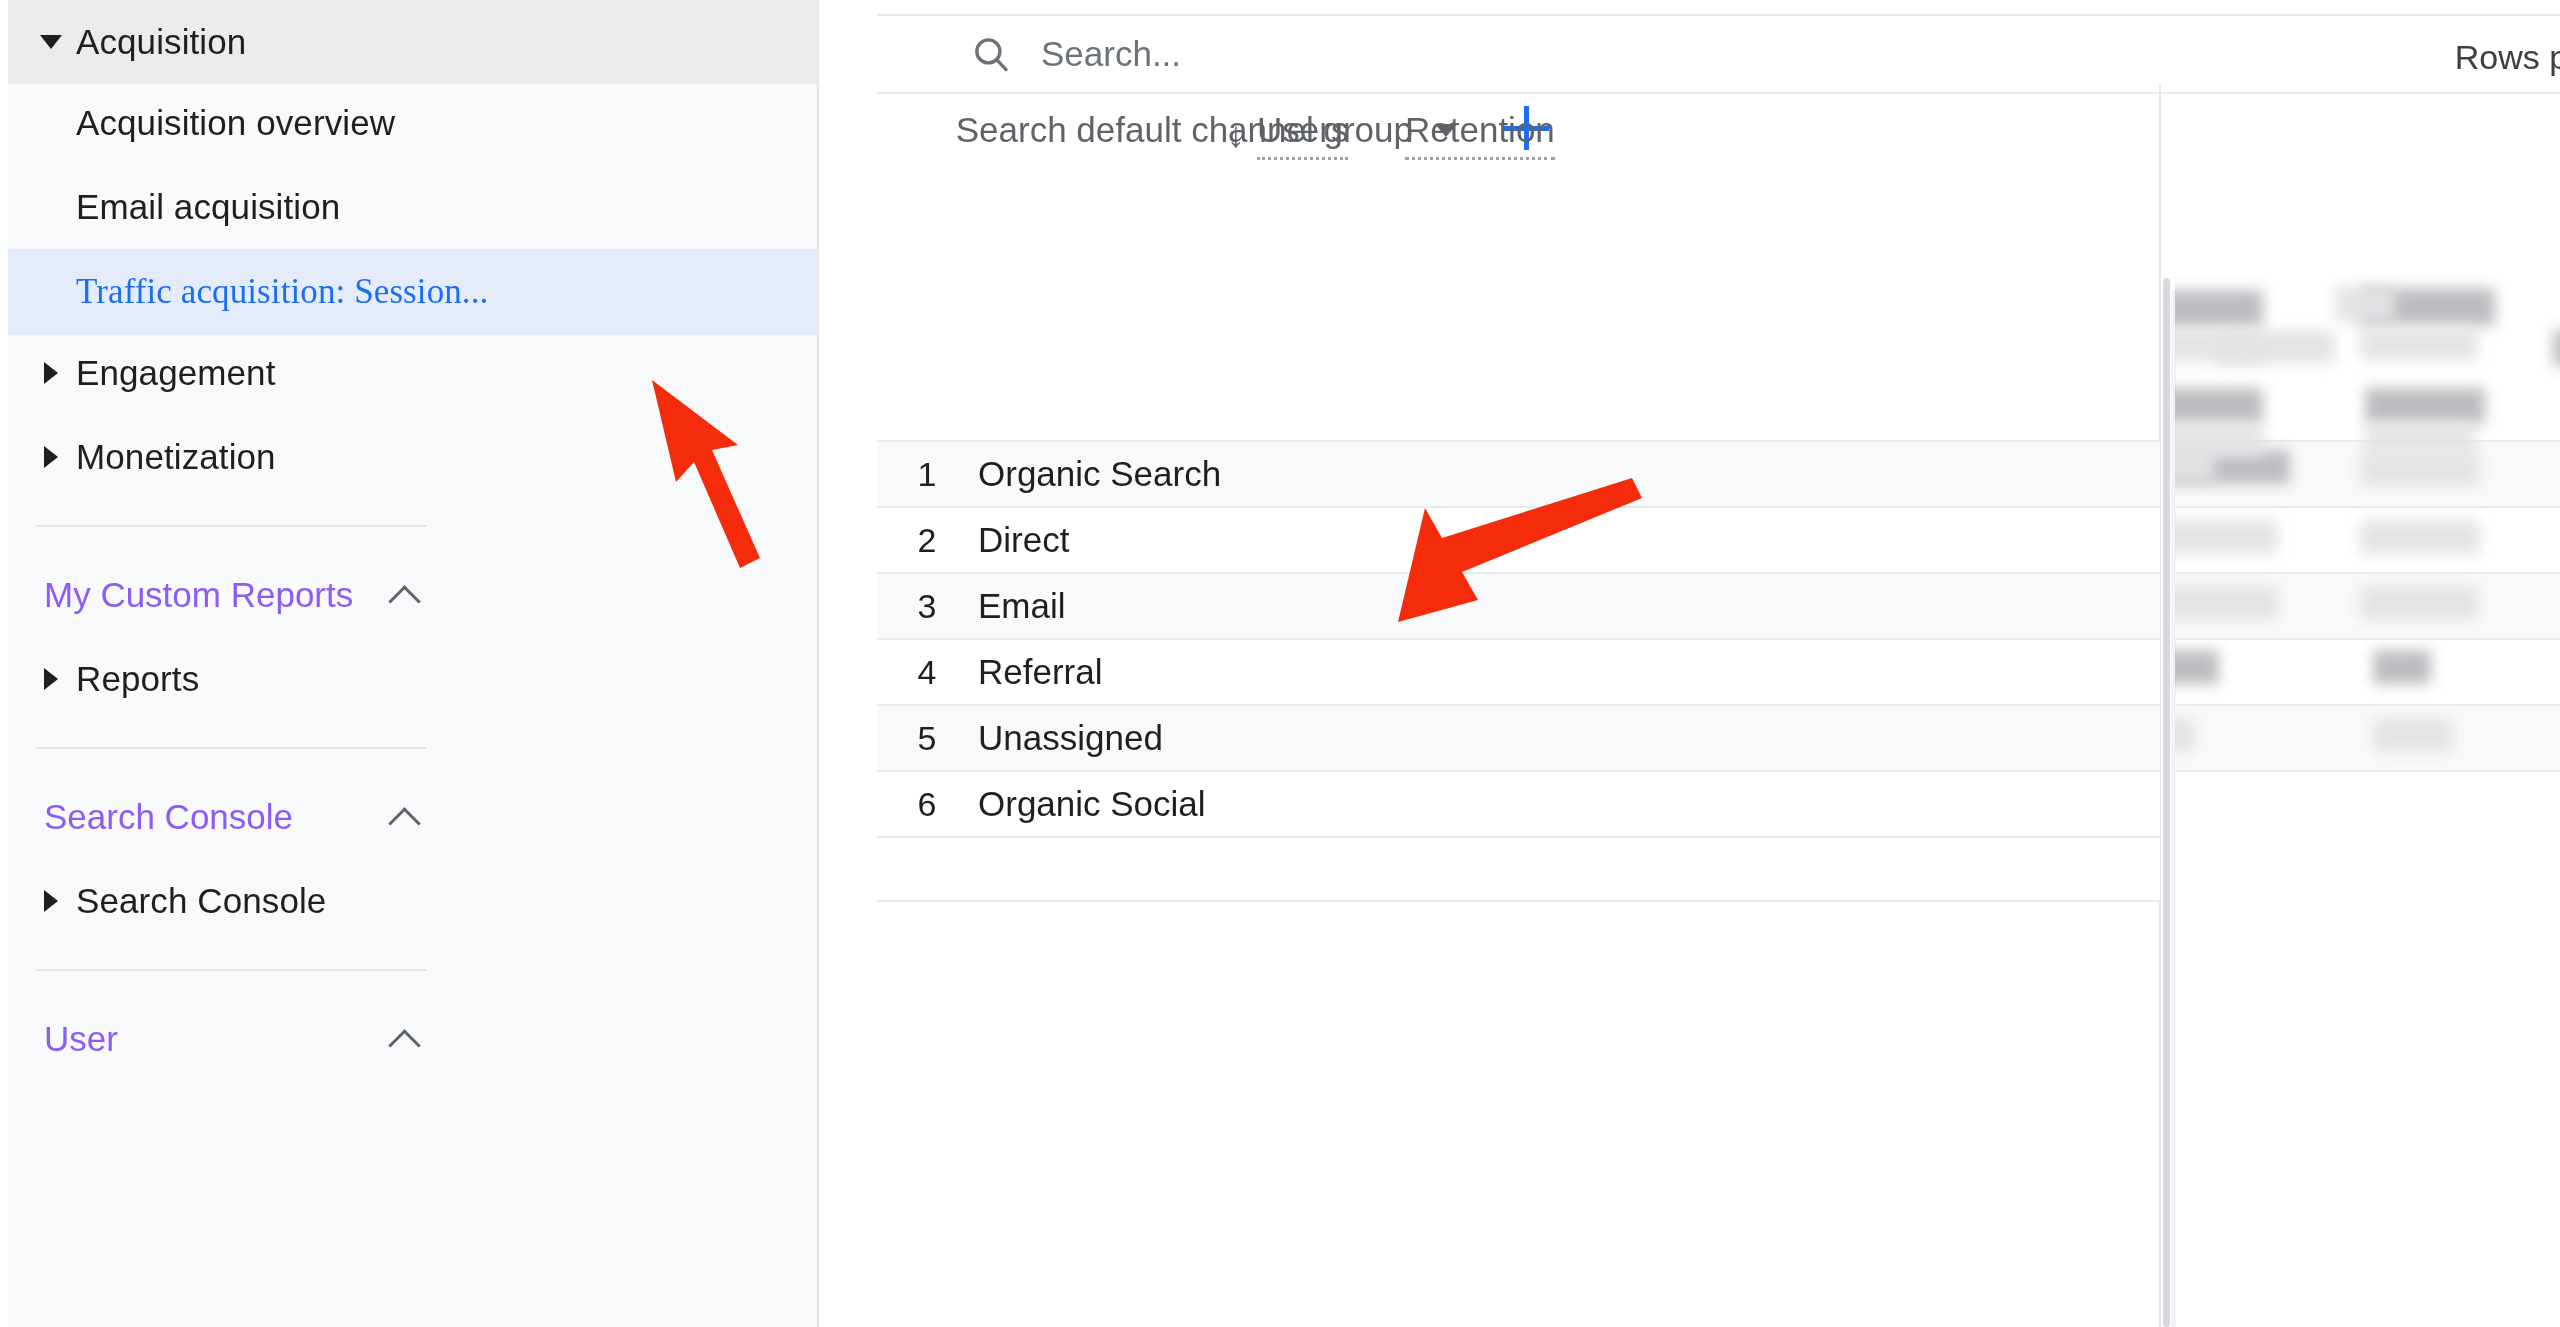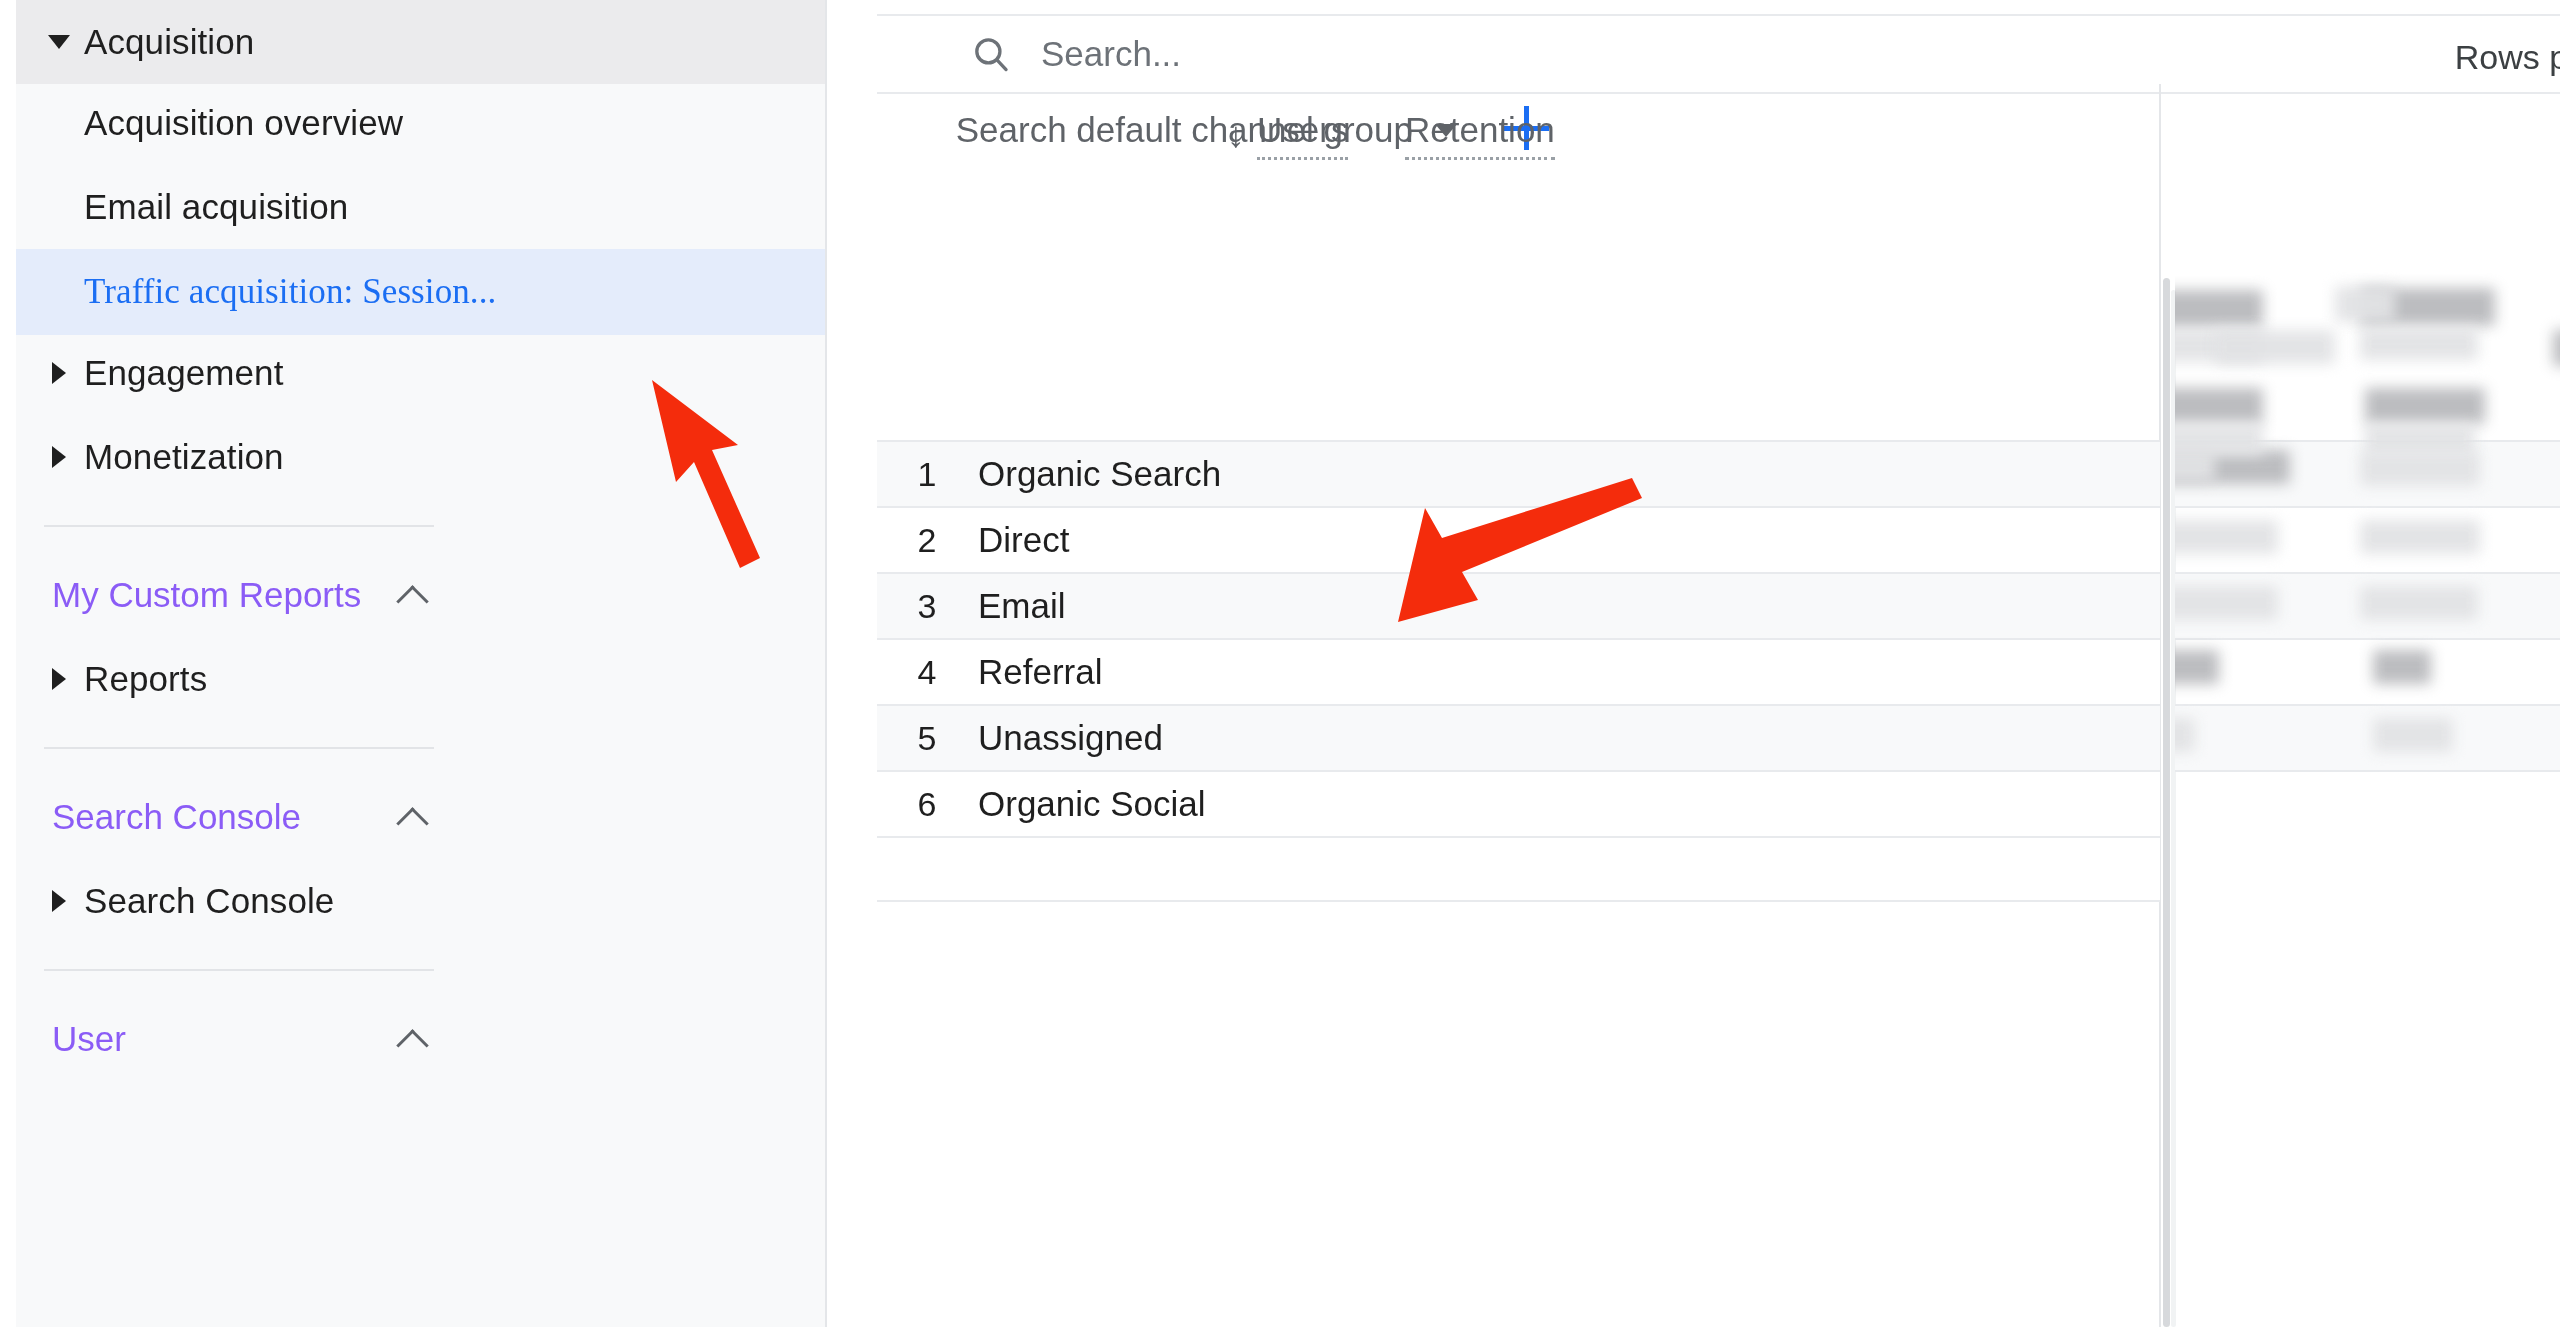--- a/index.html
+++ b/index.html
@@ -7,21 +7,21 @@
     width: 2560px; height: 1327px;
     overflow: hidden;
     background: #ffffff;
     font-family: "Liberation Sans", sans-serif;
     -webkit-font-smoothing: antialiased;
   }
   .screen { position: relative; width: 2560px; height: 1327px; background: #ffffff; }
 
   
   .sidebar {
-    position: absolute; left: 16px; top: 0;
+    position: absolute; left: 8px; top: 0;
     width: 811px; height: 1327px;
     background: #f8f9fa;
     border-right: 2px solid #e4e6e9;
     overflow: hidden;
   }
   .nav-row {
     position: relative;
     display: flex; align-items: center;
     height: 84px;
     border-radius: 0 42px 42px 0;

